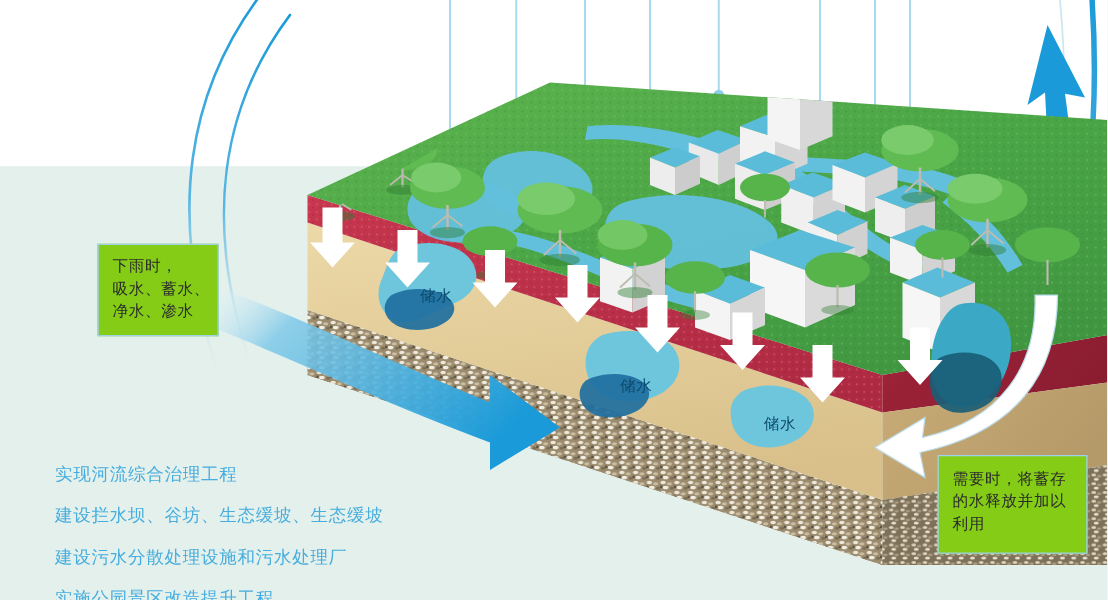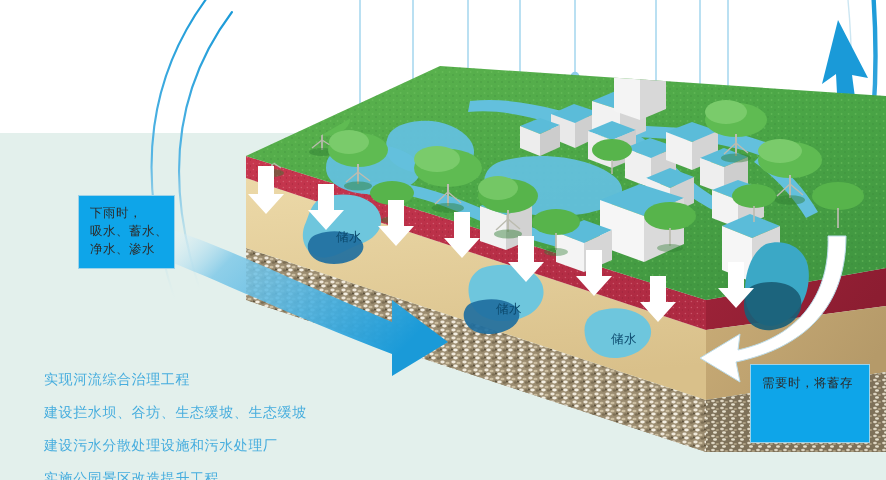--- a/index.html
+++ b/index.html
@@ -17,21 +17,21 @@
     position:absolute;left:0;top:133px;width:886px;height:347px;
     background:#e3f0ec;
   }
 
   
   .scene{position:absolute;left:0;top:0;width:886px;height:480px;}
 
   
   .callout{
     position:absolute;
-    background:#0ea5e9;
+    background:#84cc16;
     border:1px solid #9ed2e8;
     box-sizing:border-box;
     color:#2c2c2c;
     line-height:1.42;
     letter-spacing:0.5px;
   }
   .callout-left{
     left:78px;top:195px;width:97px;height:74px;
     padding:9px 0 0 11px;
     font-size:12.5px;
@@ -421,20 +421,22 @@
   </svg>
 
   <div class="callout callout-left">
     <span class="ln">下雨时，</span>
     <span class="ln">吸水、蓄水、</span>
     <span class="ln">净水、渗水</span>
   </div>
 
   <div class="callout callout-right">
     <span class="ln">需要时，将蓄存</span>
+    <span class="ln">的水释放并加以</span>
+    <span class="ln">利用</span>
   </div>
 
   <div class="store-label sl1">储水</div>
   <div class="store-label sl2">储水</div>
   <div class="store-label sl3">储水</div>
 
   <div class="bullets">
     <span class="b-line">实现河流综合治理工程</span>
     <span class="b-line">建设拦水坝、谷坊、生态缓坡、生态缓坡</span>
     <span class="b-line">建设污水分散处理设施和污水处理厂</span>

